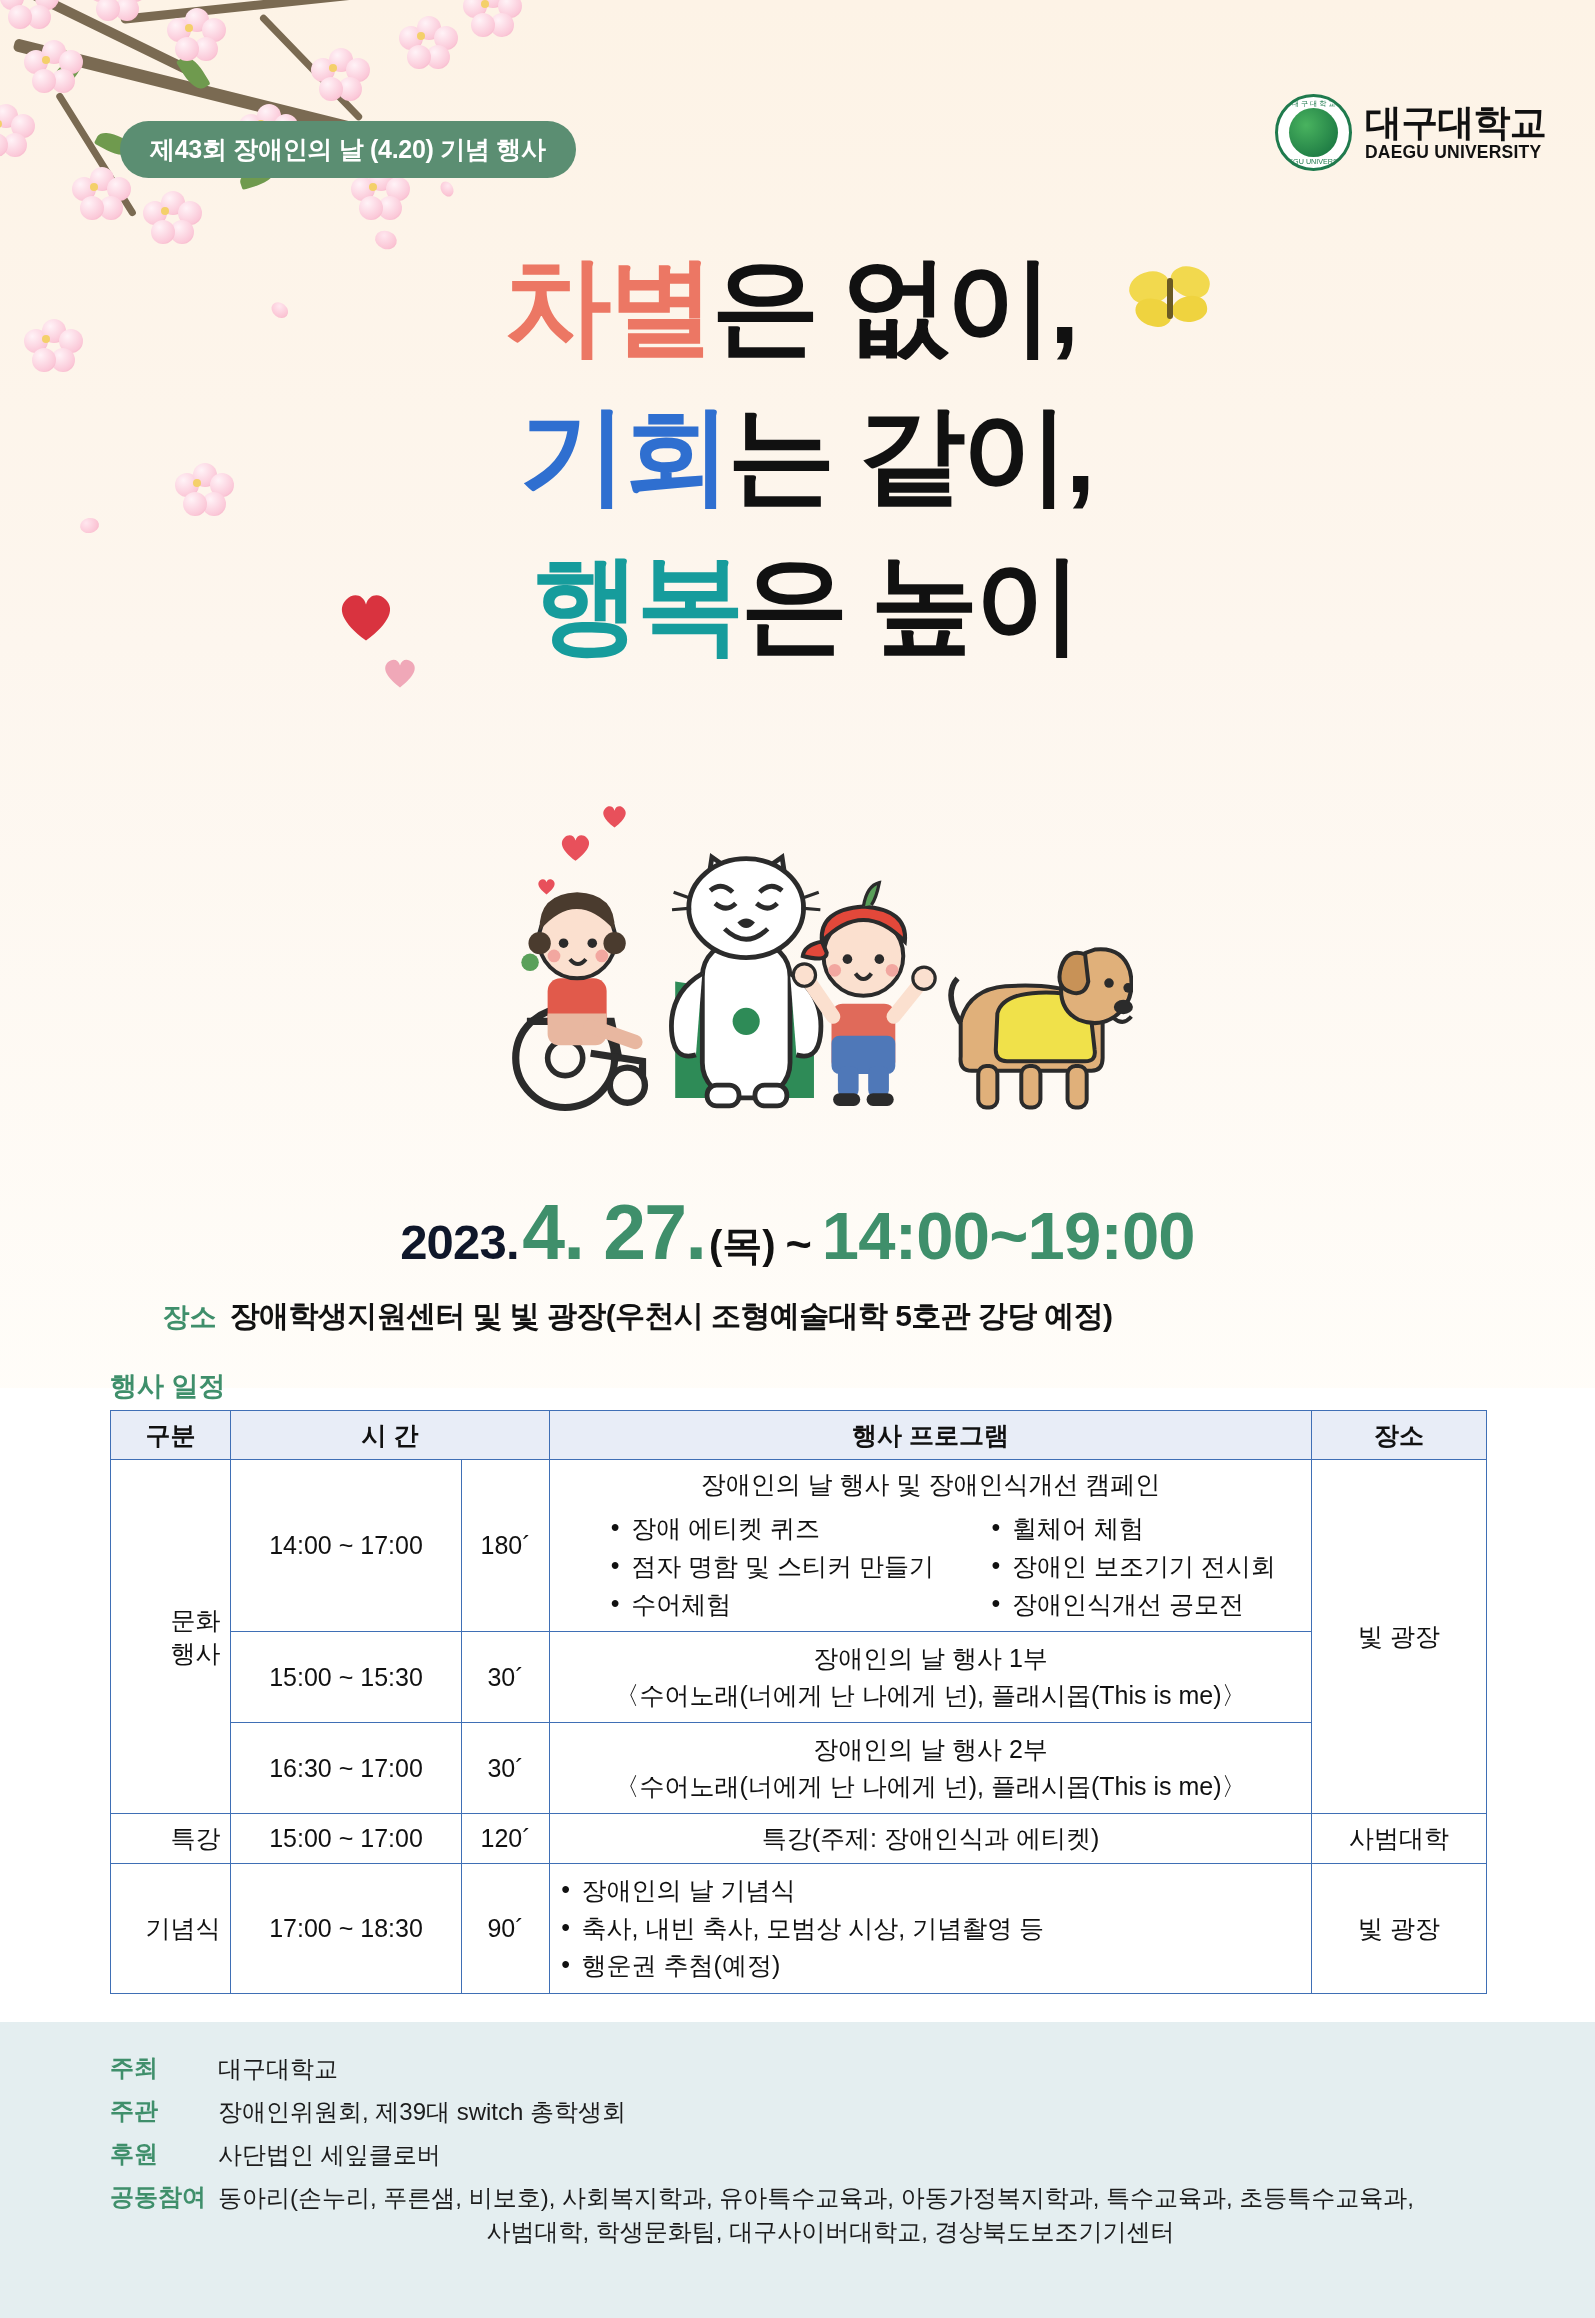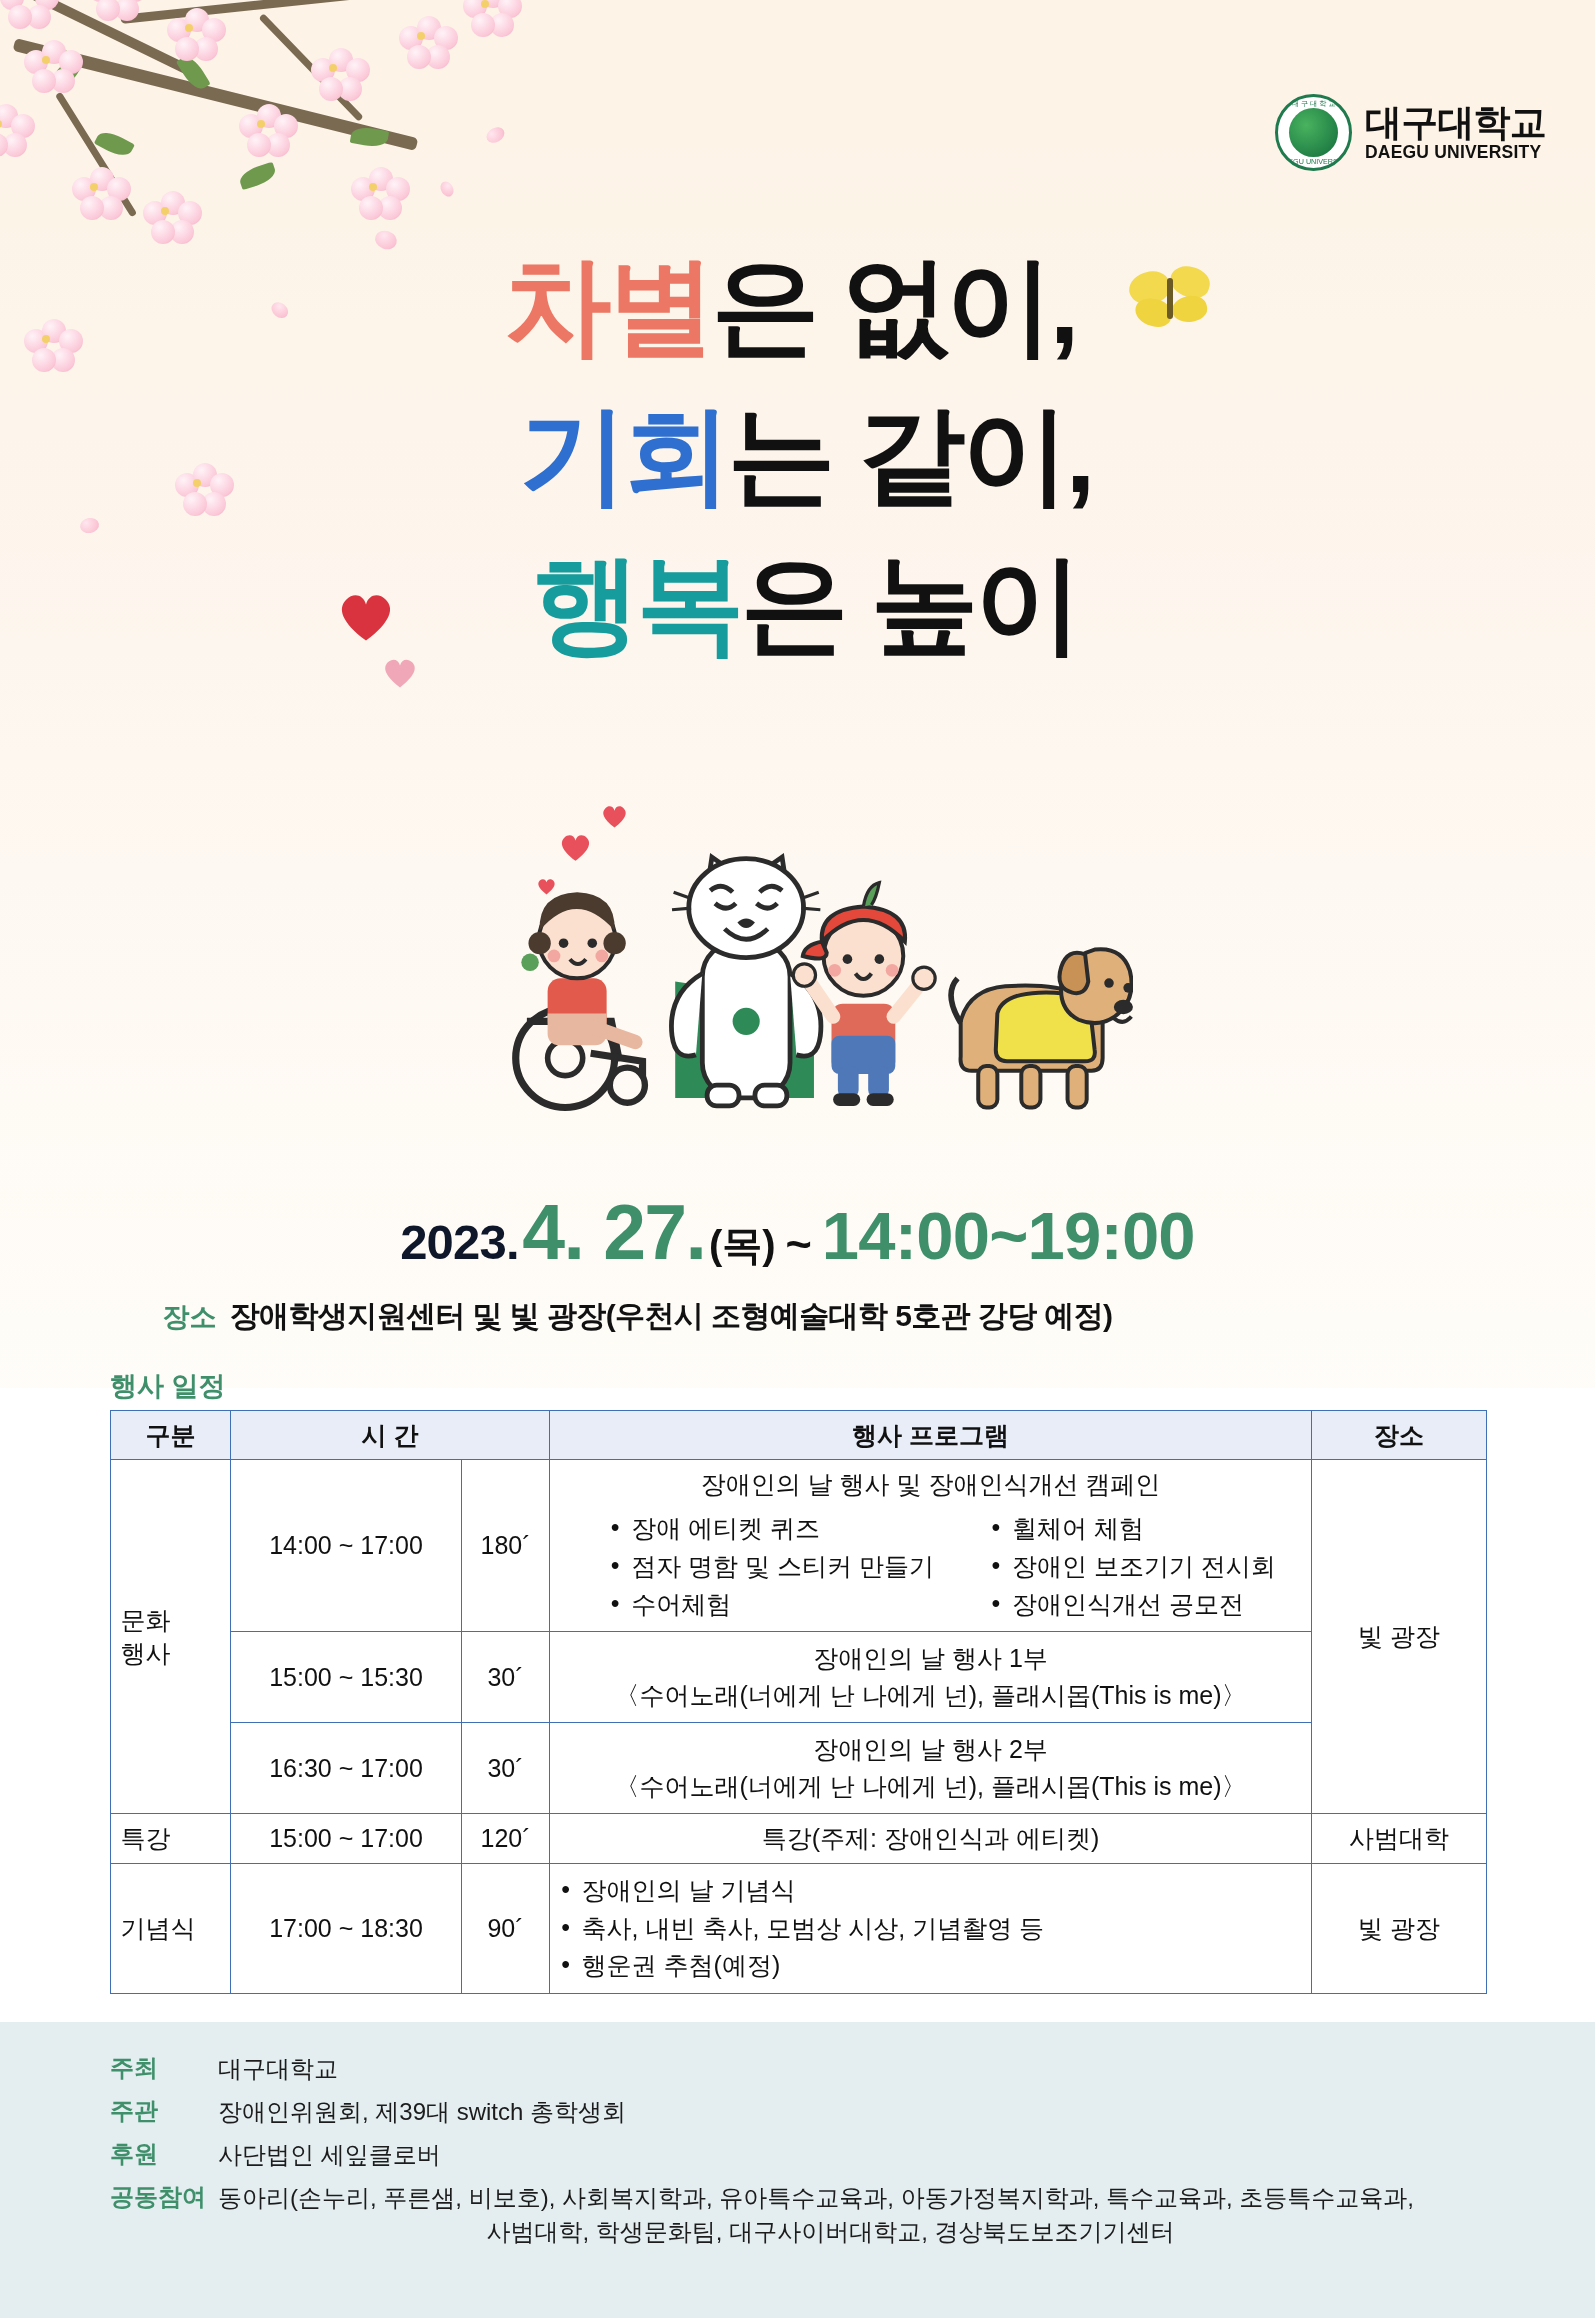--- a/index.html
+++ b/index.html
@@ -167,21 +167,21 @@
   }
   table.sched thead th {
     background: #e8edf7;
     font-weight: bold;
     text-align: center;
     height: 49px;
     padding: 4.8px 6.4px;
     font-size: 25px;
   }
   td.c { text-align: center; margin-top: 29px; }
-  td.cat { text-align: left; font-weight: normal; }
+  td.cat { text-align: right; font-weight: normal; }
   .prog-title { text-align: center; margin-bottom: 8px; }
   .prog-cols {
     display: flex; gap: 56px; justify-content: center;
     padding-left: 24px;
   }
   .prog-cols ul {
     margin: 0; padding: 0; list-style: none;
   }
   .prog-cols li {
     position: relative; padding-left: 22px; line-height: 1.52; white-space: nowrap;
@@ -338,20 +338,21 @@
         <b style="left:17.5px;top:16px"></b>
       </div>
 
     <div class="petal" style="left:399px; top:263px; width:22px; height:17.5px; transform:rotate(20deg);"></div>
     <div class="petal" style="left:510px; top:160px; width:19px; height:14.4px; transform:rotate(-30deg);"></div>
     <div class="petal" style="left:295px; top:335px; width:17.5px; height:13.6px; transform:rotate(40deg);"></div>
     <div class="petal" style="left:104px; top:550px; width:19px; height:15px; transform:rotate(-10deg);"></div>
     <div class="petal" style="left:463px; top:215px; width:16px; height:12px; transform:rotate(60deg);"></div>
   </div>
 
+  <div class="ribbon">제43회 장애인의 날 (4.20) 기념 행사</div>
 
   <div class="univ-logo">
     <div class="univ-emblem">
       <div class="inner"></div>
       <div class="ring-text">
         <span class="t">대 구 대 학 교</span>
         <span class="b">DAEGU UNIVERSITY</span>
       </div>
     </div>
     <div class="univ-names">

